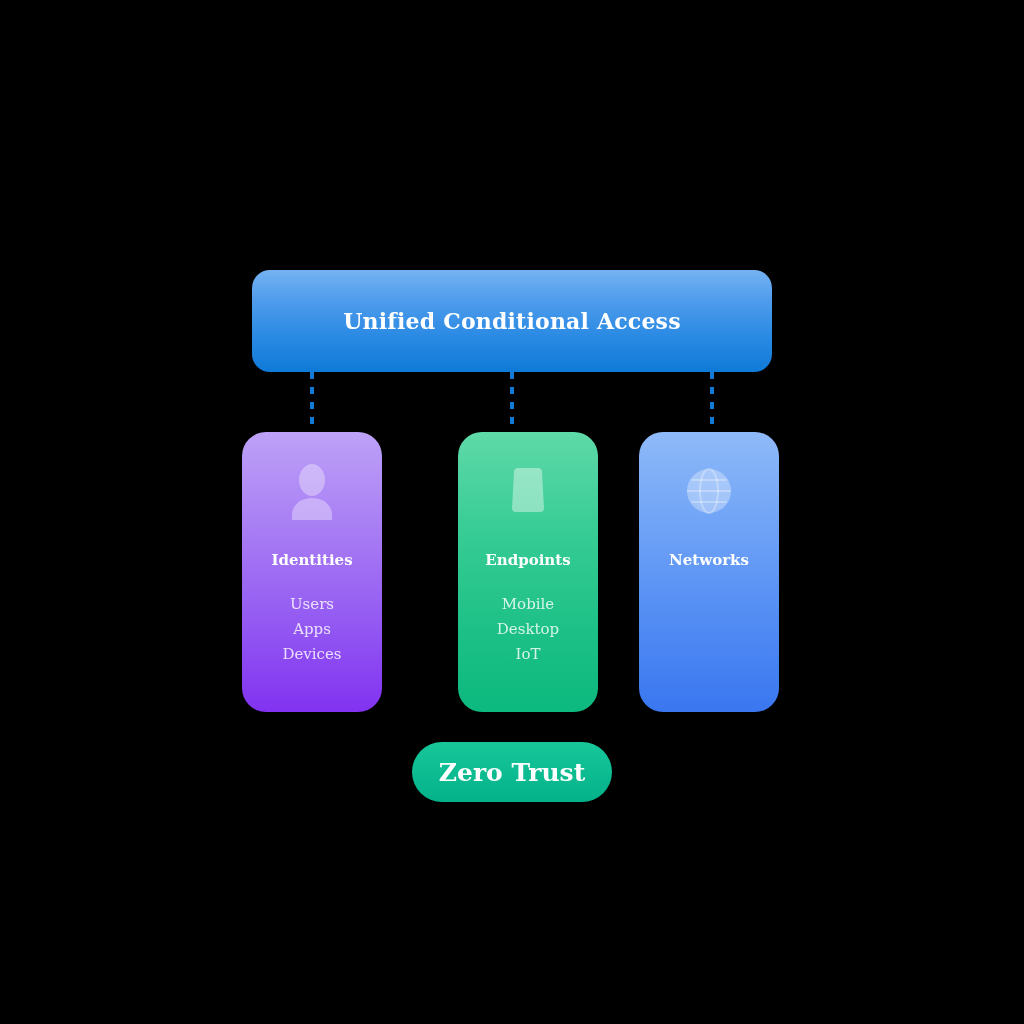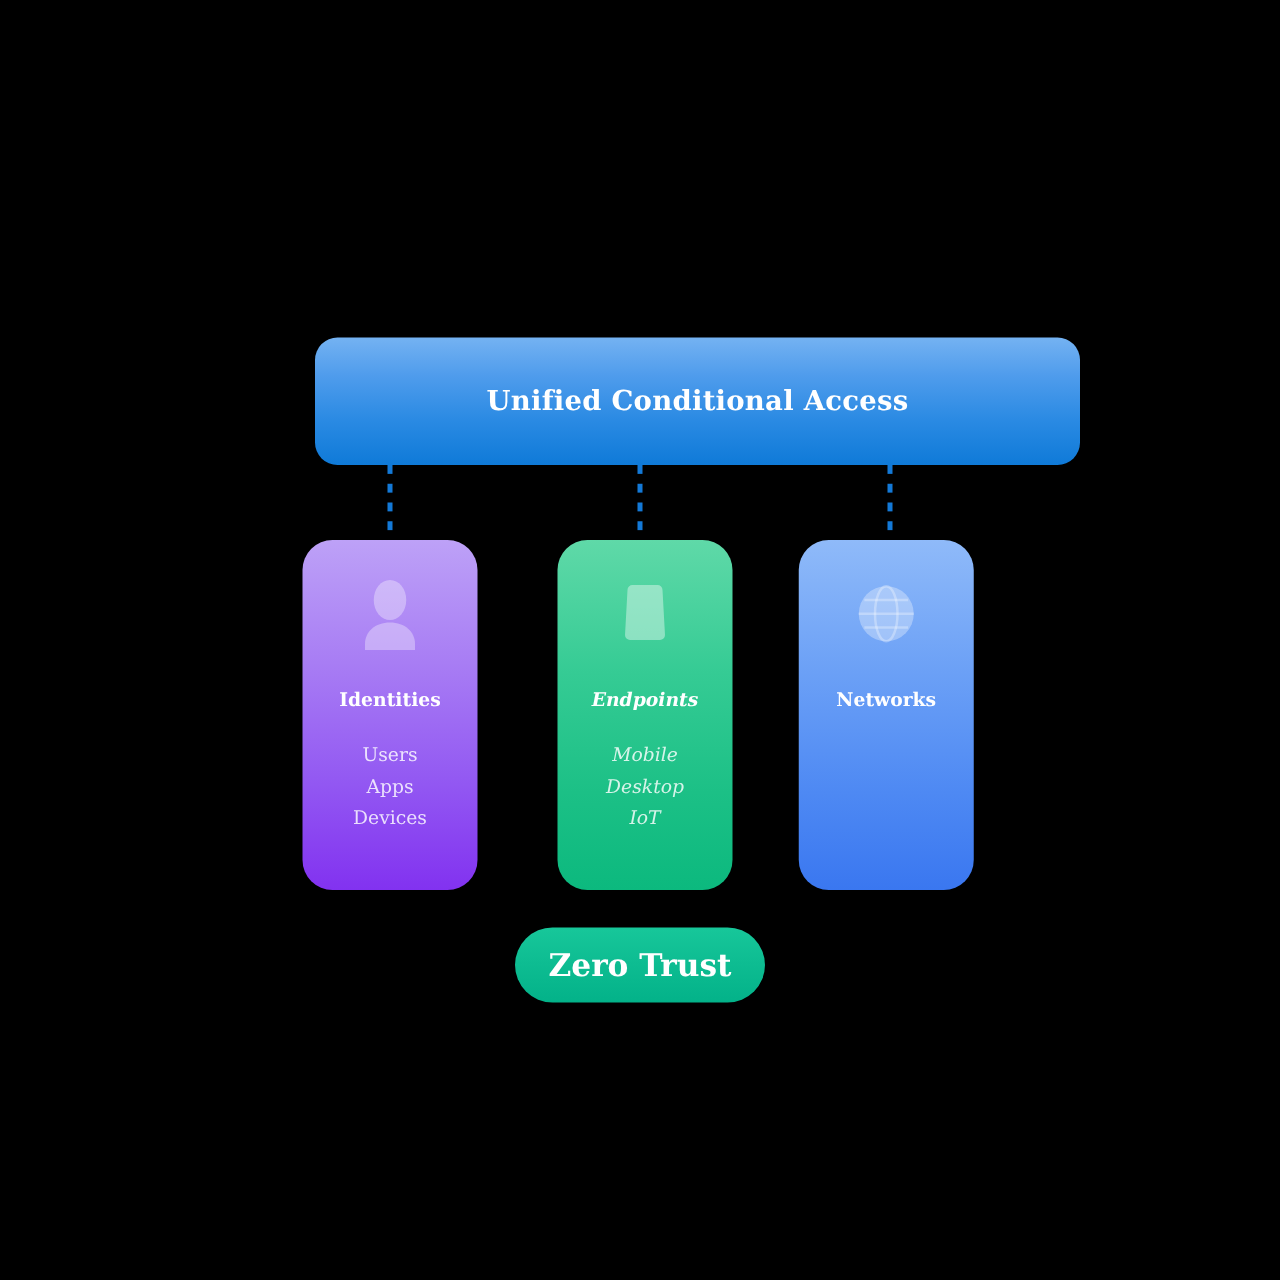--- a/index.html
+++ b/index.html
@@ -19,21 +19,21 @@
     width: 1024px;
     height: 1024px;
     background: #000000;
   }
 
   
   .banner {
     position: absolute;
     left: 252px;
     top: 270px;
-    width: 612px;
+    width: 520px;
     height: 102px;
     border-radius: 18px;
     background: linear-gradient(180deg, #74b2f2 0%, #4f9cec 30%, #2a8ae3 65%, #0f7ad8 100%);
     display: flex;
     align-items: center;
     justify-content: center;
     box-sizing: border-box;
   }
   .banner-title {
     color: #ffffff;
@@ -66,23 +66,22 @@
     height: 280px;
     border-radius: 24px;
     box-sizing: border-box;
     overflow: hidden;
   }
   .card.identities {
     left: 242px;
     background: linear-gradient(180deg, #bda1f7 0%, #a87df4 35%, #9257f2 70%, #8232f0 100%);
   }
   .card.endpoints {
-    left: 446px;
+    left: 458px;
     background: linear-gradient(180deg, #5fd9a8 0%, #35cb94 38%, #1cc086 72%, #0cb97e 100%);
-    font-style: italic;
   }
   .card.networks {
     left: 639px;
     background: linear-gradient(180deg, #8fbaf9 0%, #6ba0f6 38%, #4e89f3 72%, #3a77f0 100%);
   }
 
   .card-icon {
     position: absolute;
     left: 0;
     right: 0;

